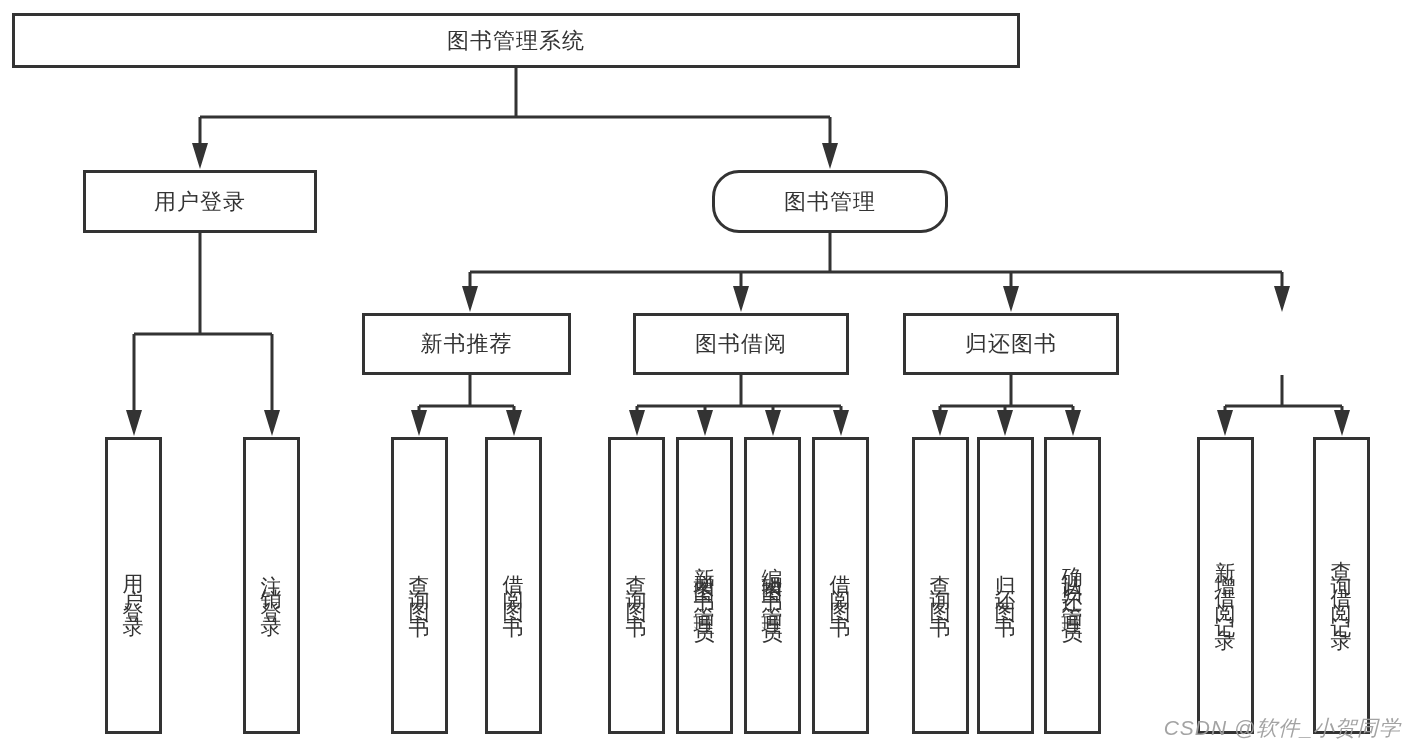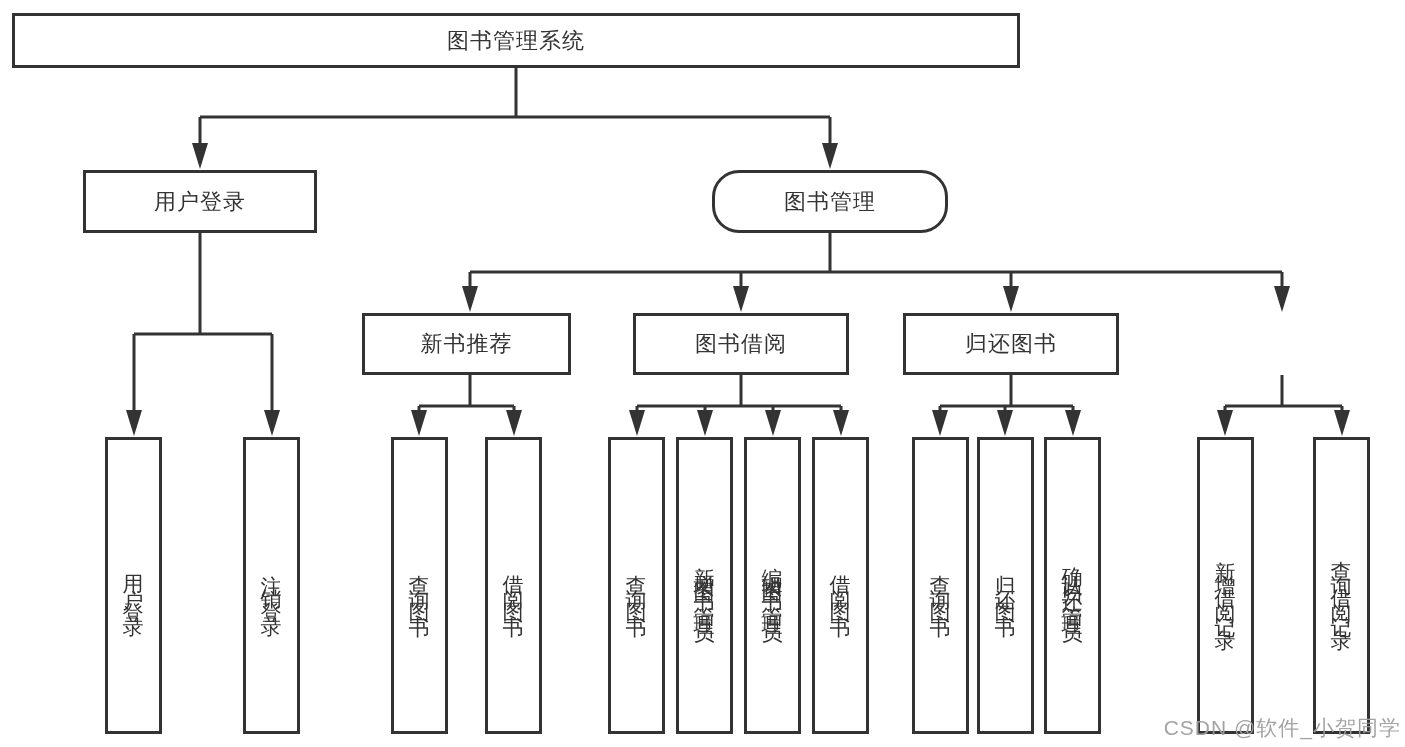--- a/index.html
+++ b/index.html
@@ -9,21 +9,21 @@
   .connectors .ln{fill:none;stroke:#333333;stroke-width:3;}
   .connectors .ar{fill:#333333;stroke:none;}
   .node{position:absolute;box-sizing:border-box;background:#ffffff;border:3px solid #333333;
         display:flex;align-items:center;justify-content:center;color:#333333;}
   .node.h span{font-size:22px;letter-spacing:1px;white-space:nowrap;}
   .node.root span{font-size:22px;}
   .node.v{width:57px;height:297px;top:437px;}
   .vtext{writing-mode:vertical-lr;text-orientation:upright;font-size:21px;letter-spacing:14px;line-height:1;}
   .vtext.long{letter-spacing:8px;}
   .watermark{position:absolute;right:4px;bottom:5px;font-size:21px;color:rgba(158,158,158,0.95);
-             letter-spacing:1px;z-index:5;white-space:nowrap;}
+             letter-spacing:1px;z-index:5;white-space:nowrap;font-style:italic;}
 </style>
 </head>
 <body>
 
 <div class="canvas">
 
   <svg class="connectors" width="1405" height="747" viewBox="0 0 1405 747" aria-hidden="true">
 
     <path class="ln" d="M516 68V117 M200 117H830 M200 117V150 M830 117V150"></path>
 

